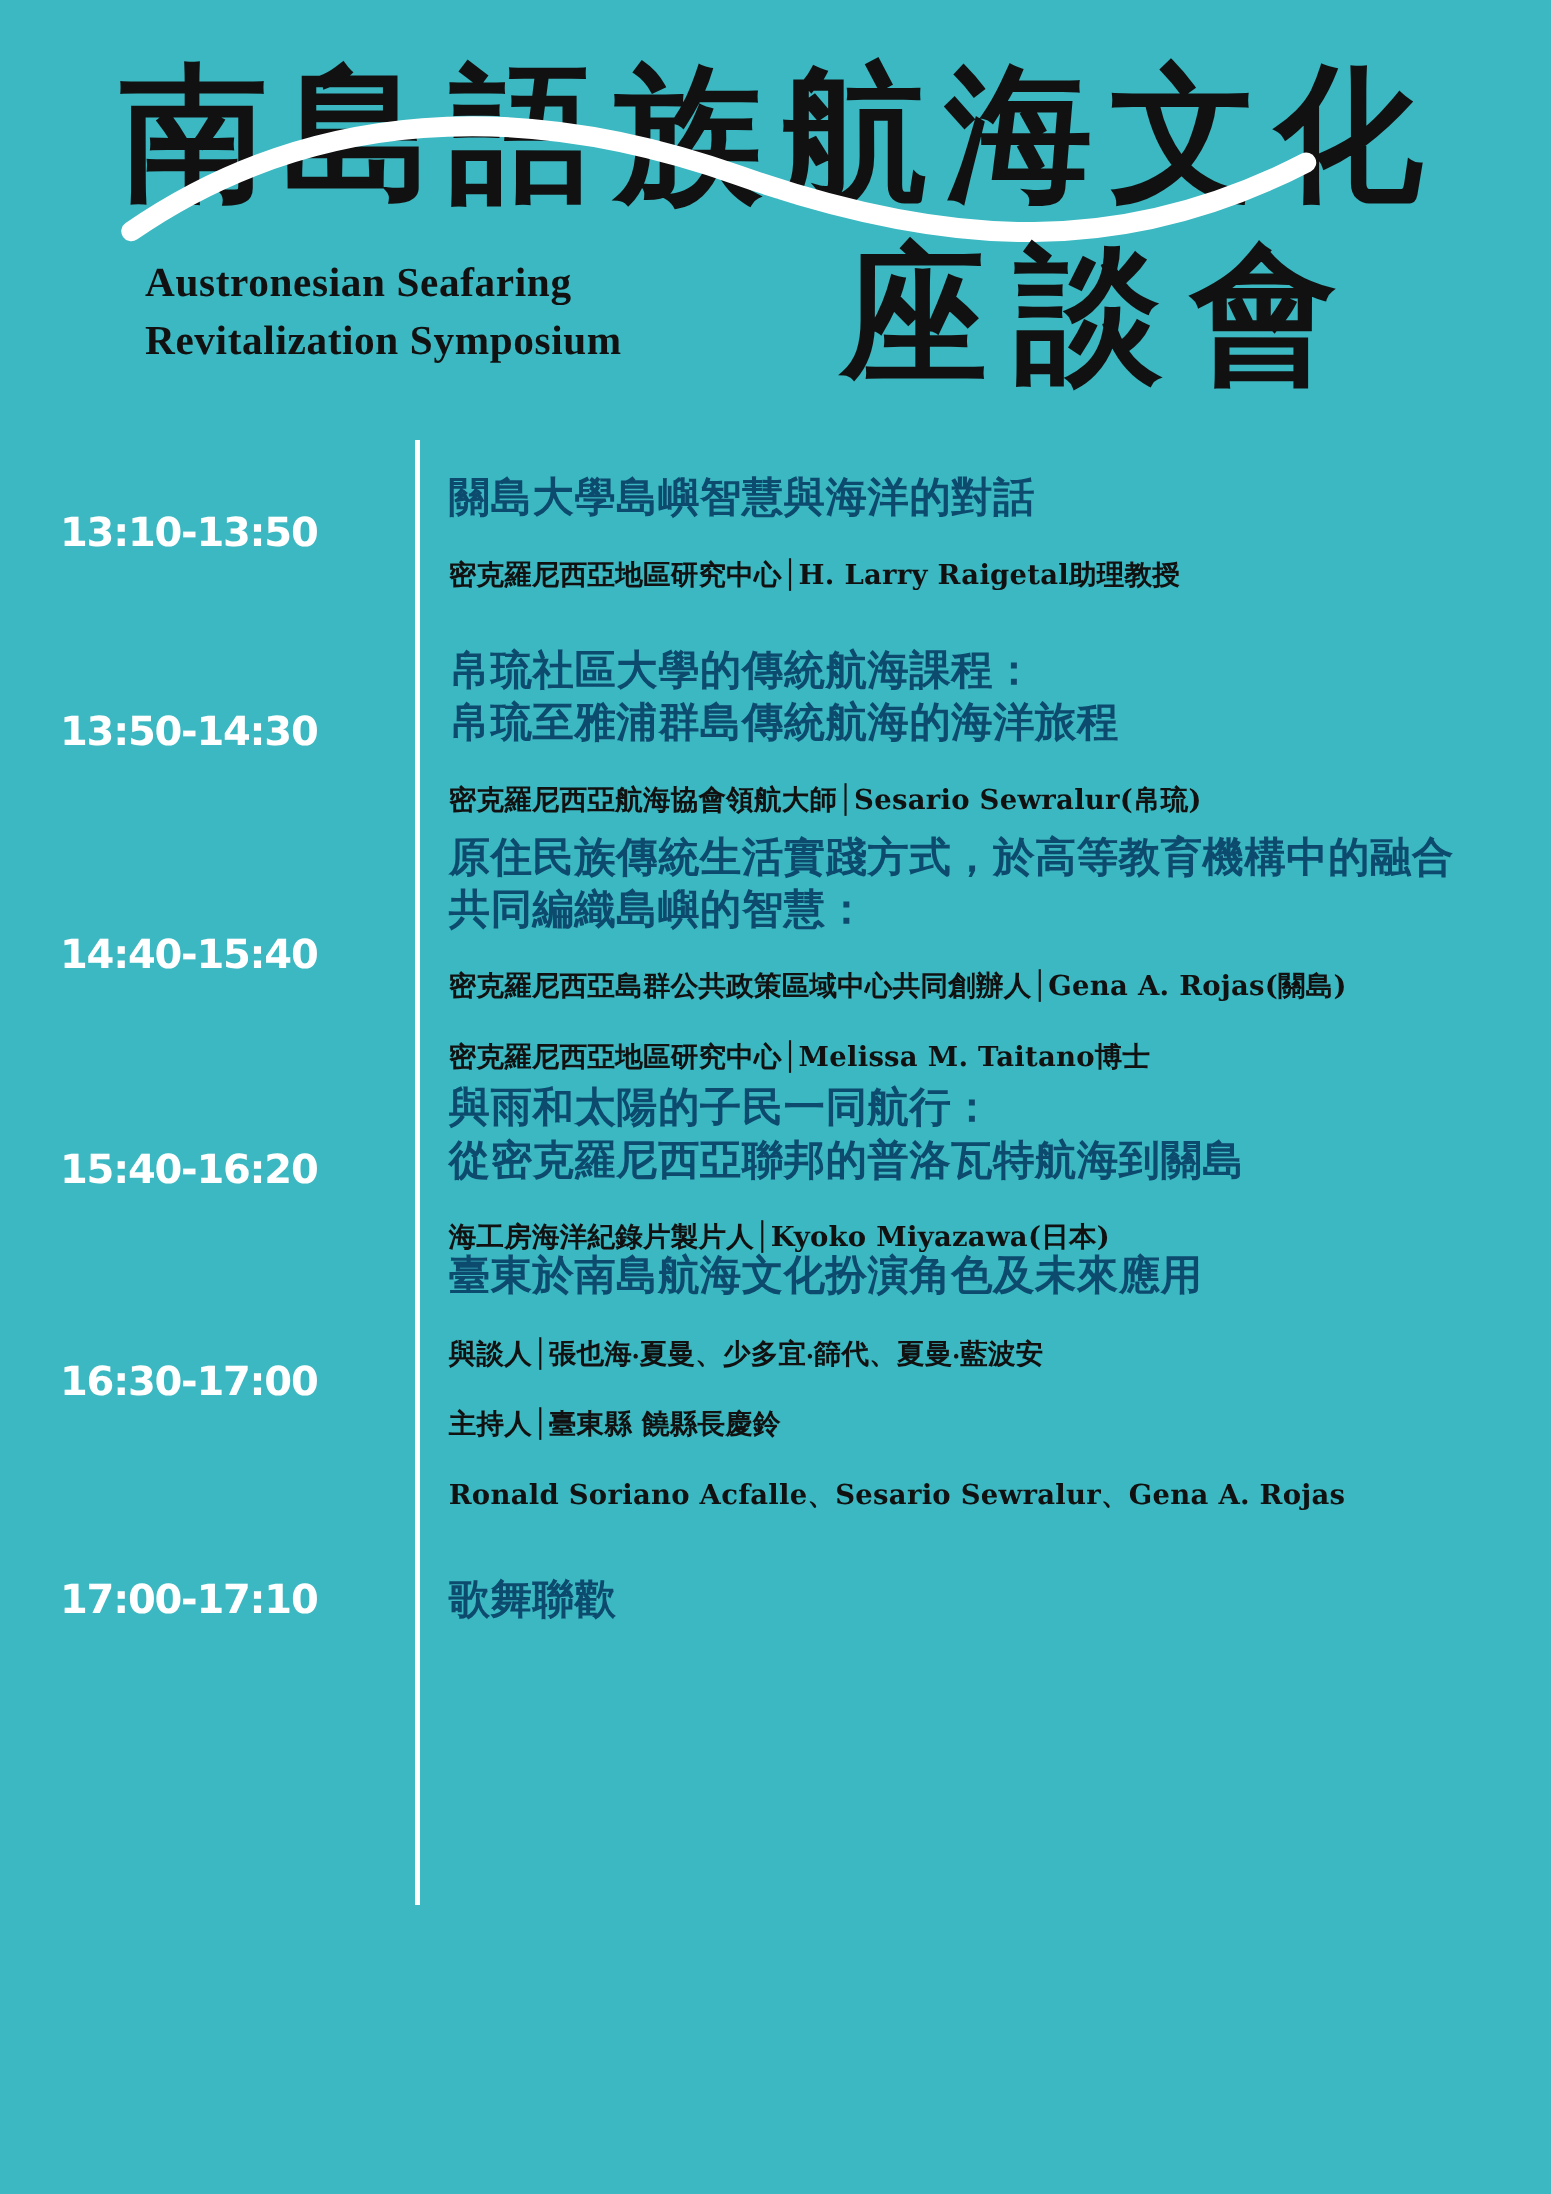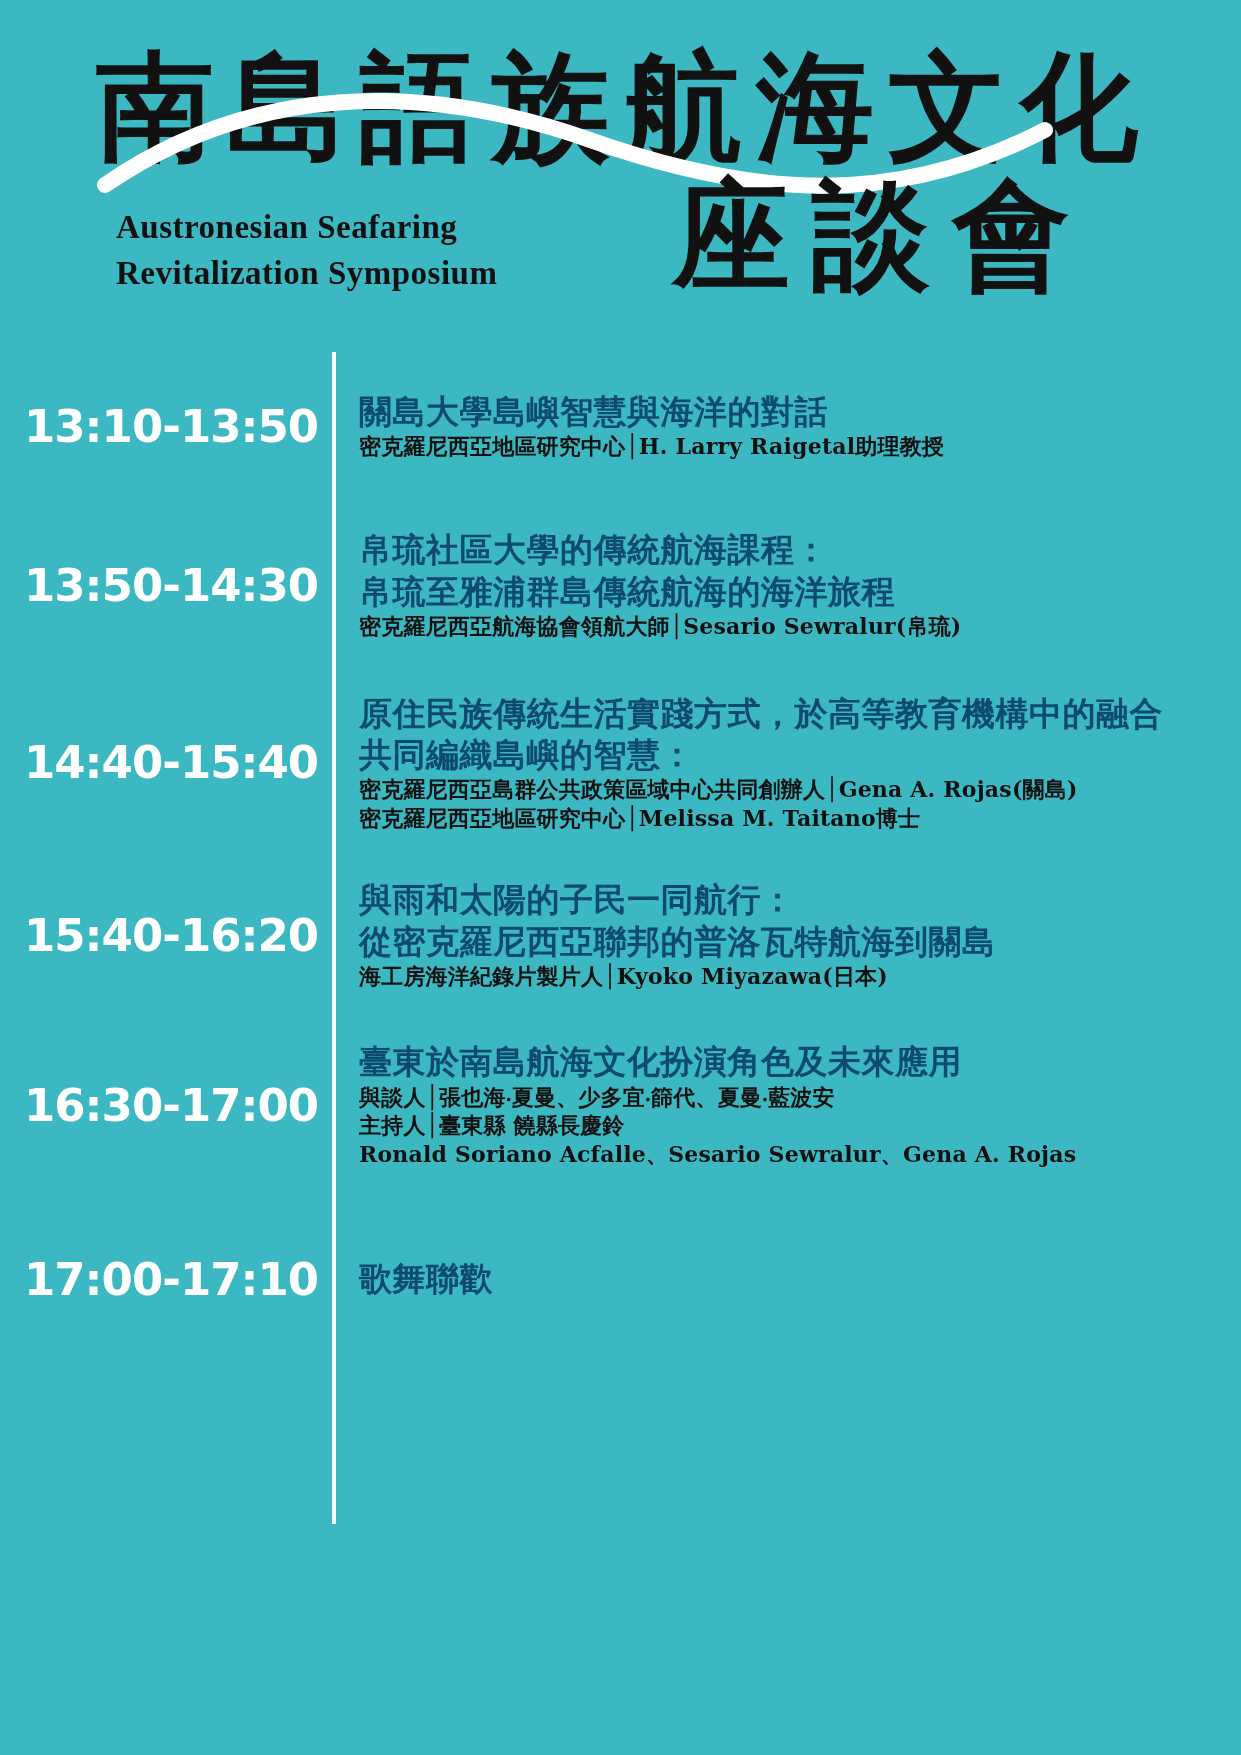--- a/index.html
+++ b/index.html
@@ -27,21 +27,21 @@
     letter-spacing:14px;
     color:#111111;
     font-weight:700;
     font-family:"DejaVu Serif","Liberation Serif",serif;
     white-space:nowrap;
     z-index:1;
   }
 
   .title-cn2{
     position:absolute;
-    left:672px;top:176px;
+    left:672px;top:192px;
     font-size:118px;
     line-height:1.0;
     letter-spacing:22px;
     color:#111111;
     font-weight:700;
     font-family:"DejaVu Serif","Liberation Serif",serif;
     white-space:nowrap;
     z-index:3;
   }
 
@@ -72,23 +72,23 @@
   }
   .row{
     position:relative;
     display:flex;
     align-items:center;
     width:1241px;
   }
   .time{
     width:332px;
     box-sizing:border-box;
-    padding-left:24px;
+    padding-left:48px;
     color:#ffffff;
-    font-size:45px;
+    font-size:32px;
     font-weight:700;
     letter-spacing:-1px;
     font-family:"DejaVu Sans","Liberation Sans",sans-serif;
     white-space:nowrap;
   }
   .content{
     flex:1;
     padding-left:27px;
     box-sizing:border-box;
   }
@@ -102,20 +102,21 @@
     white-space:nowrap;
   }
   .sess-sub{
     color:#111111;
     font-size:22px;
     font-weight:700;
     line-height:1.3;
     letter-spacing:0.2px;
     font-family:"DejaVu Serif","Liberation Serif",serif;
     white-space:nowrap;
+    margin-top:28px;
   }
 </style>
 </head>
 <body>
 
 <div class="header">
 
   <div class="title-cn">南島語族航海文化</div>
 
   <div class="wave-wrap">

